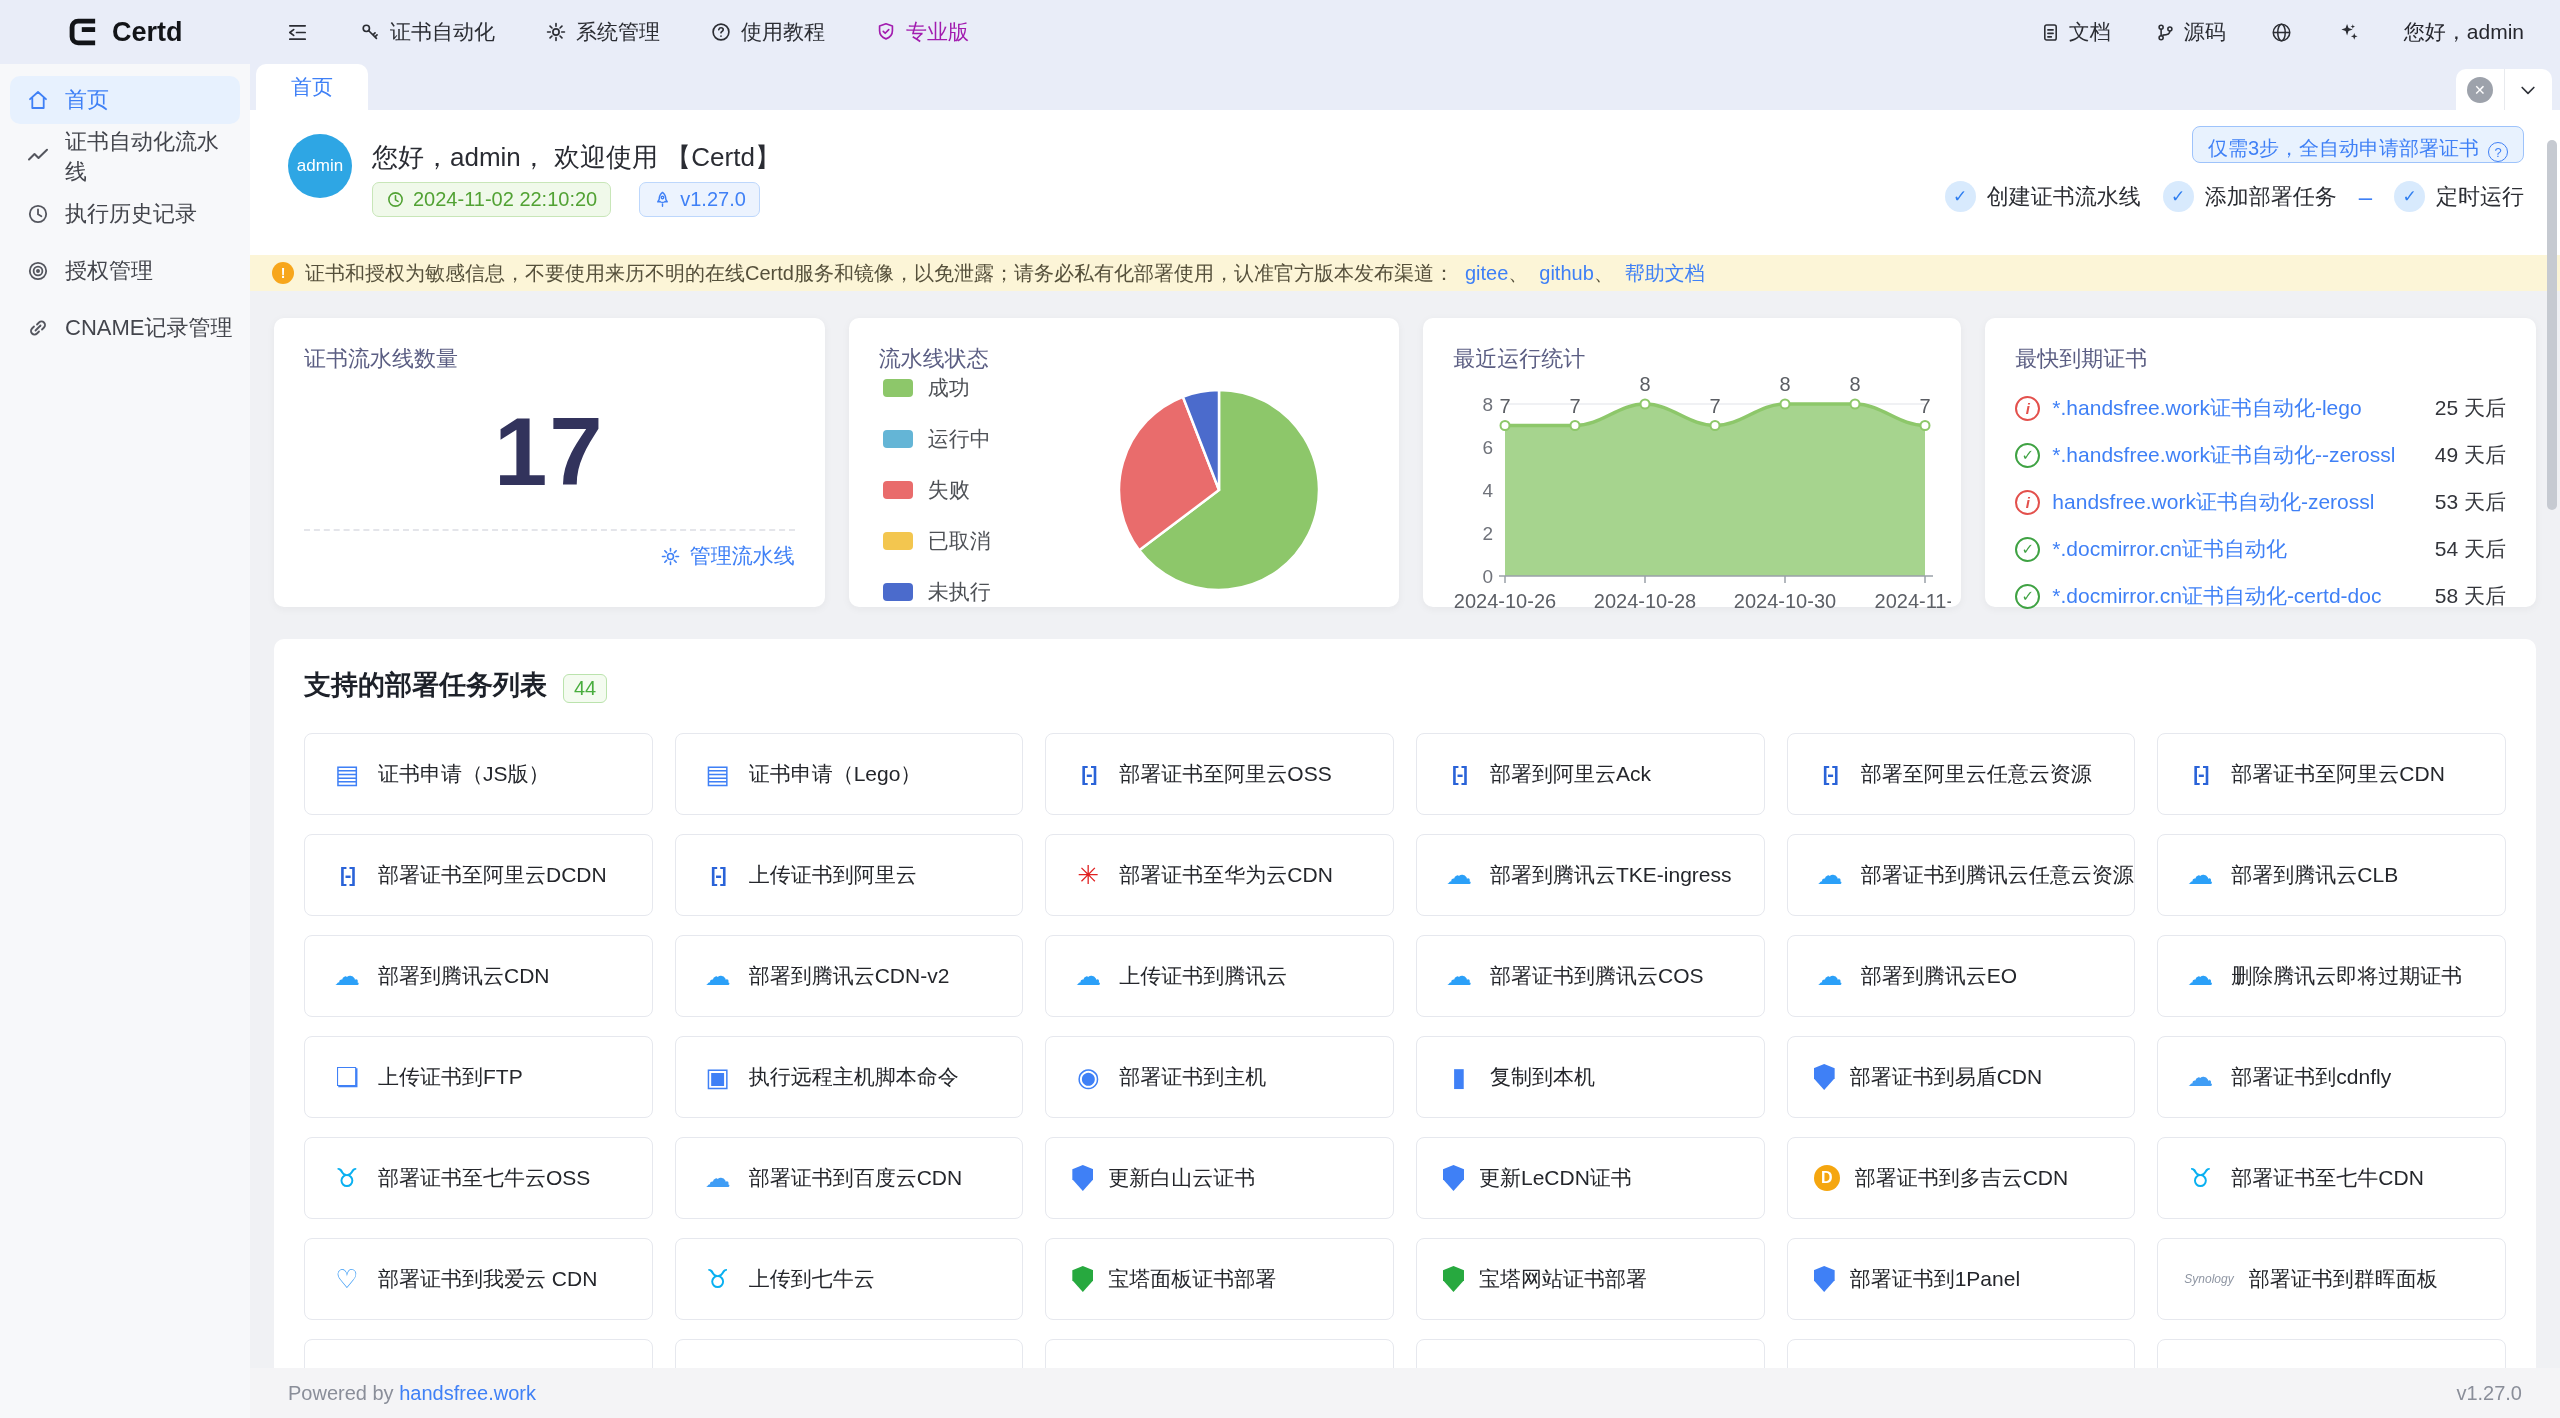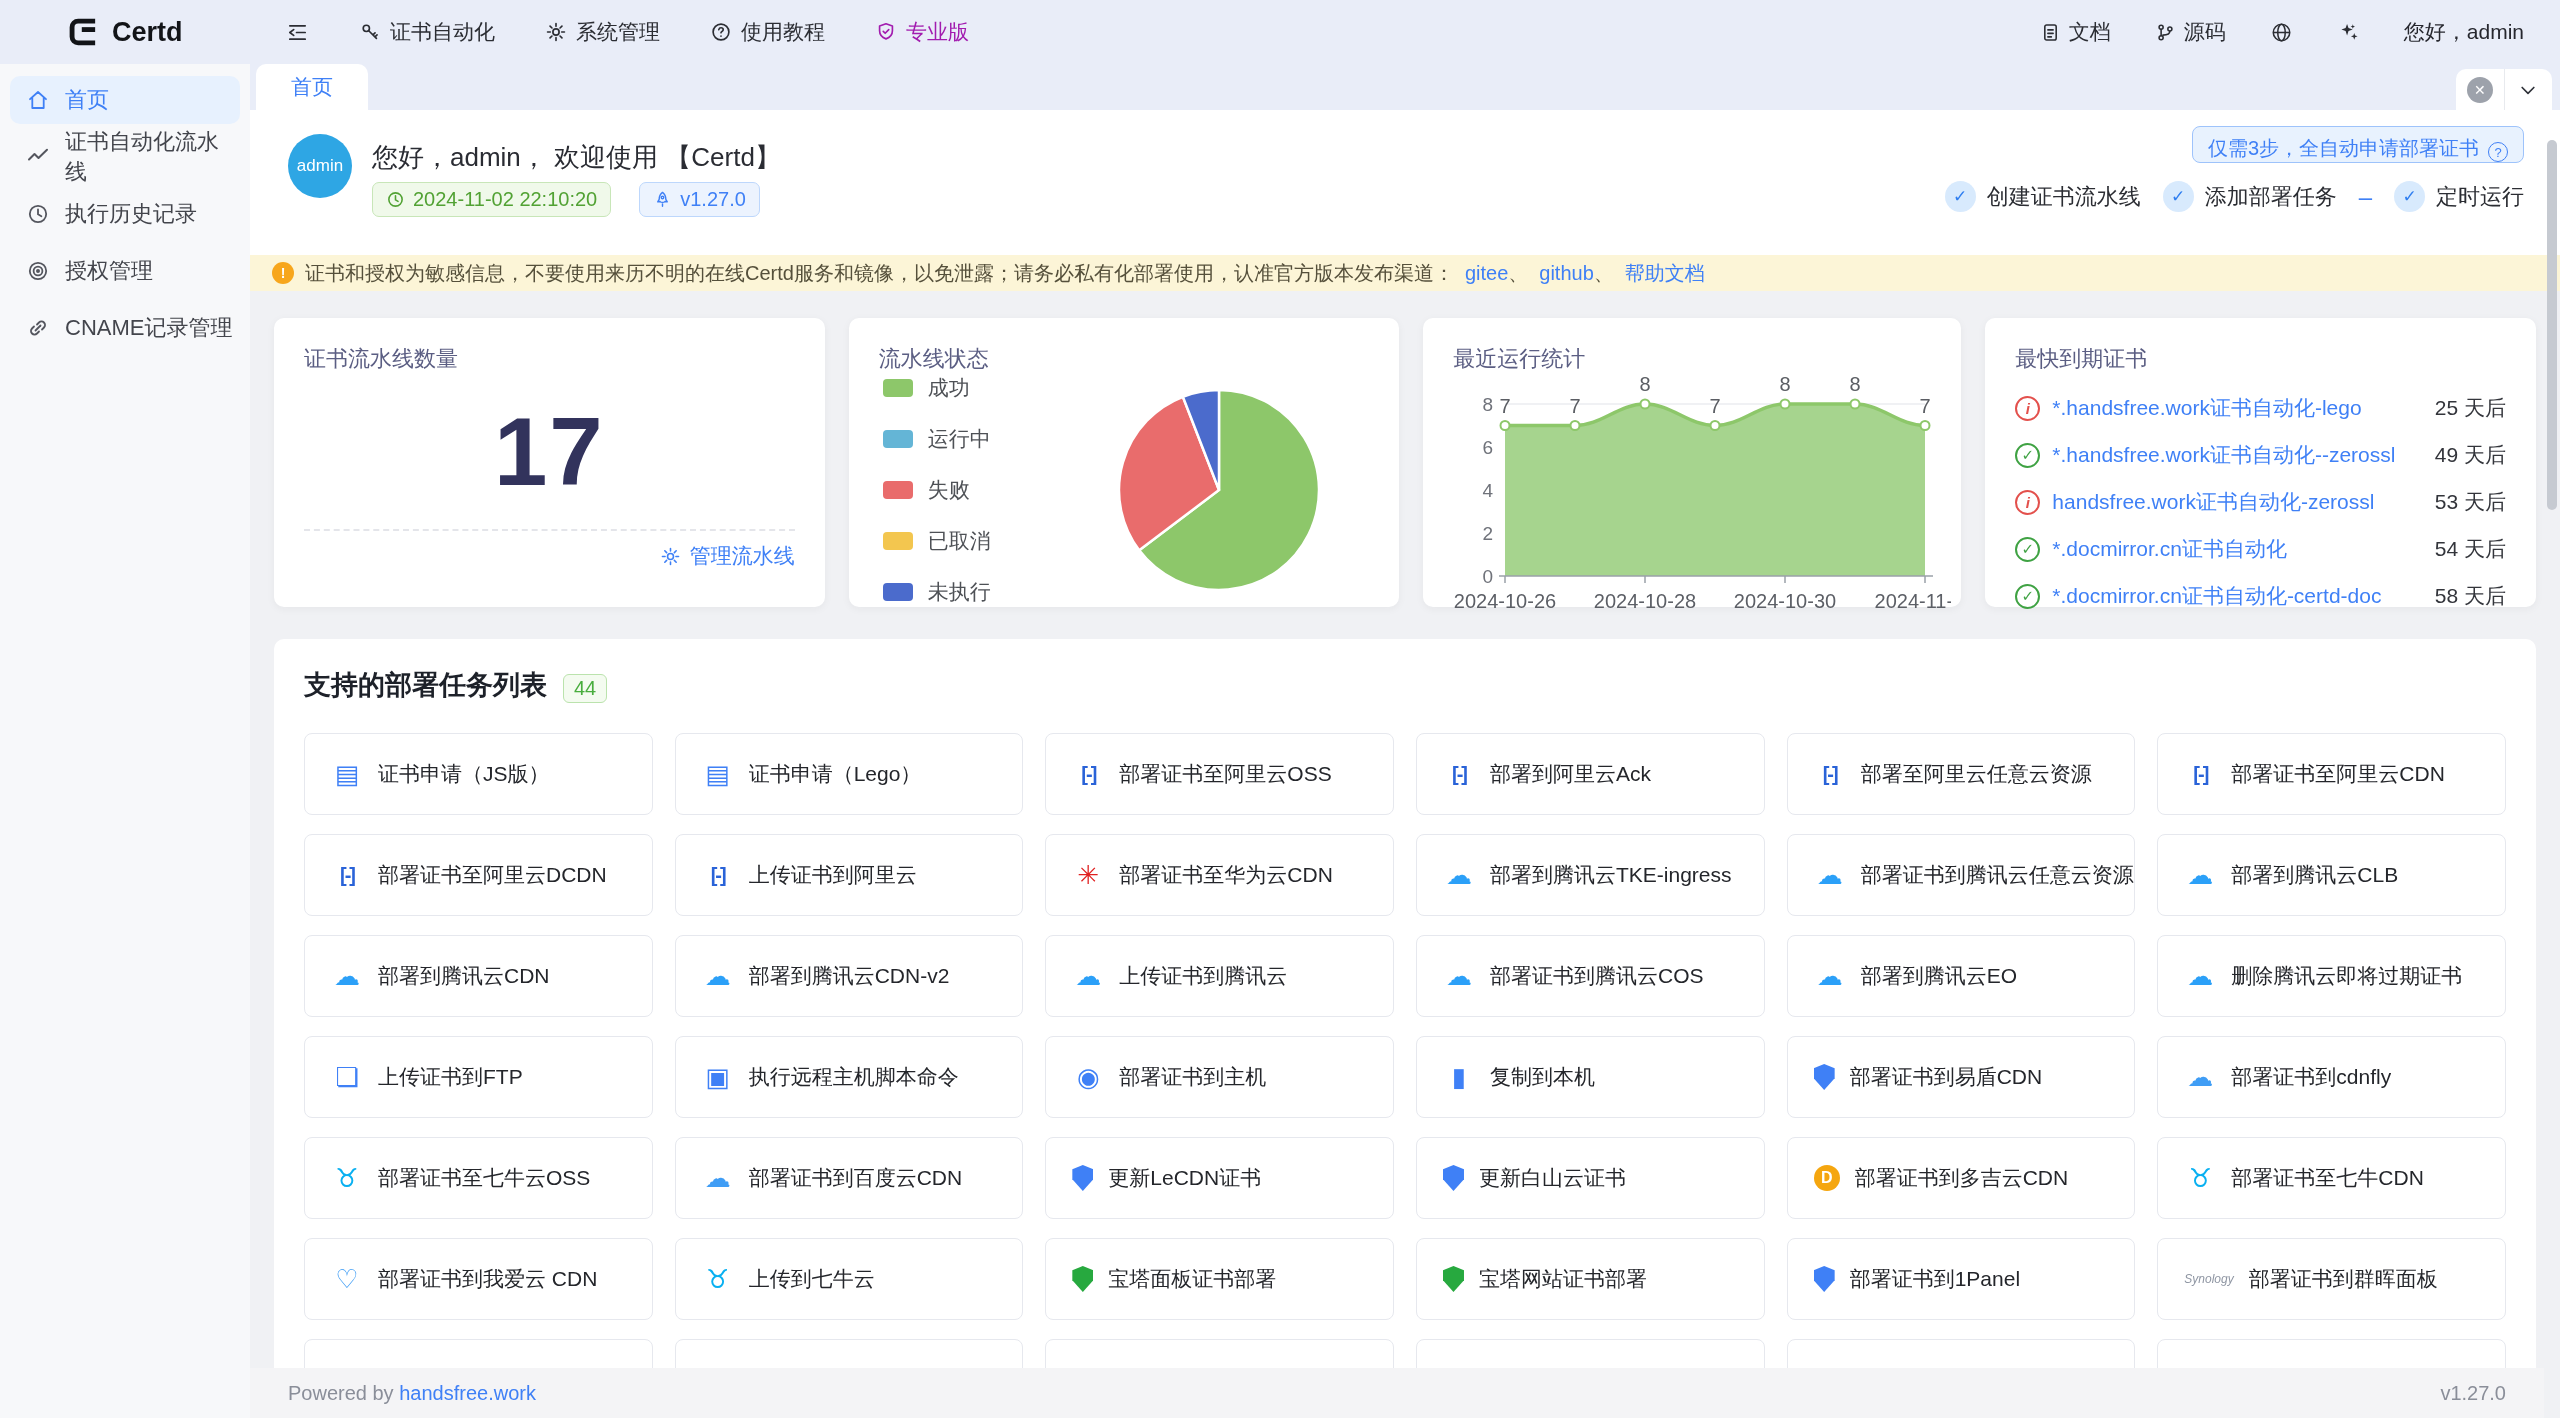--- a/index.html
+++ b/index.html
@@ -81,21 +81,21 @@
   .tp-badge { font-size:20px; color:#49ad3e; background:#f4fbf0; border:1px solid #bbe3ad; border-radius:6px; padding:2px 10px; }
   .tgrid { margin-top:30px; display:grid; grid-template-columns:repeat(6,1fr); column-gap:22px; row-gap:19px; }
   .tcell { height:82px; border:1px solid #e6e8ee; border-radius:8px; background:#fff; display:flex; align-items:center; padding-left:26px; gap:15px; cursor:pointer; }
   .tlabel { font-size:21px; color:#24262b; white-space:nowrap; overflow:hidden; }
   .ticon { width:32px; display:flex; align-items:center; justify-content:center; font-size:26px; flex:none; }
   .ic-ali { font-weight:bold; font-size:20px; letter-spacing:-2px; }
   .ic-shield { width:21px; height:26px; clip-path:polygon(50% 0%,100% 16%,100% 55%,50% 100%,0% 55%,0% 16%); }
   .ic-doge { width:26px; height:26px; border-radius:50%; color:#fff !important; font-size:16px; font-weight:bold; align-items:center; justify-content:center; display:flex; }
   .ic-syn { font-size:12px; color:#8f96a3; width:auto; font-style:italic; letter-spacing:0; }
 
-  .page-footer { position:absolute; left:0; right:16px; bottom:0; height:50px; background:#f4f4f6; display:flex; align-items:center; justify-content:space-between; padding:0 38px; font-size:20px; color:#8a8e99; z-index:10; }
+  .page-footer { position:absolute; left:0; right:0; bottom:0; height:50px; background:#f4f4f6; display:flex; align-items:center; justify-content:space-between; padding:0 38px; font-size:20px; color:#8a8e99; z-index:10; }
   .scroll-thumb { position:absolute; right:3px; top:30px; width:10px; height:370px; border-radius:5px; background:#c6cad1; z-index:40; }
 </style>
 </head>
 <body>
 
 <header class="navbar">
   <div class="brand">
     <span class="ico">
       <svg width="34" height="34" viewBox="0 0 28 28" fill="none">
           <path d="M22 5H10a5 5 0 0 0-5 5v8a5 5 0 0 0 5 5h12" stroke="#121418" stroke-width="4" stroke-linecap="square"></path>
@@ -540,25 +540,25 @@
       <div class="tcell">
           <span class="ticon" style="color: rgb(9, 176, 241);">♉</span>
           <span class="tlabel">部署证书至七牛云OSS</span>
         </div>
       <div class="tcell">
           <span class="ticon" style="color: rgb(63, 157, 245);">☁</span>
           <span class="tlabel">部署证书到百度云CDN</span>
         </div>
       <div class="tcell">
           <span class="ticon ic-shield" style="background: rgb(63, 128, 246);"></span>
+          <span class="tlabel">更新白山云证书</span>
+        </div>
+      <div class="tcell">
+          <span class="ticon ic-shield" style="background: rgb(63, 128, 246);"></span>
           <span class="tlabel">更新LeCDN证书</span>
-        </div>
-      <div class="tcell">
-          <span class="ticon ic-shield" style="background: rgb(63, 128, 246);"></span>
-          <span class="tlabel">更新白山云证书</span>
         </div>
       <div class="tcell">
           <span class="ticon ic-doge" style="background: rgb(245, 166, 15);">D</span>
           <span class="tlabel">部署证书到多吉云CDN</span>
         </div>
       <div class="tcell">
           <span class="ticon" style="color: rgb(9, 176, 241);">♉</span>
           <span class="tlabel">部署证书至七牛CDN</span>
         </div>
       <div class="tcell">

